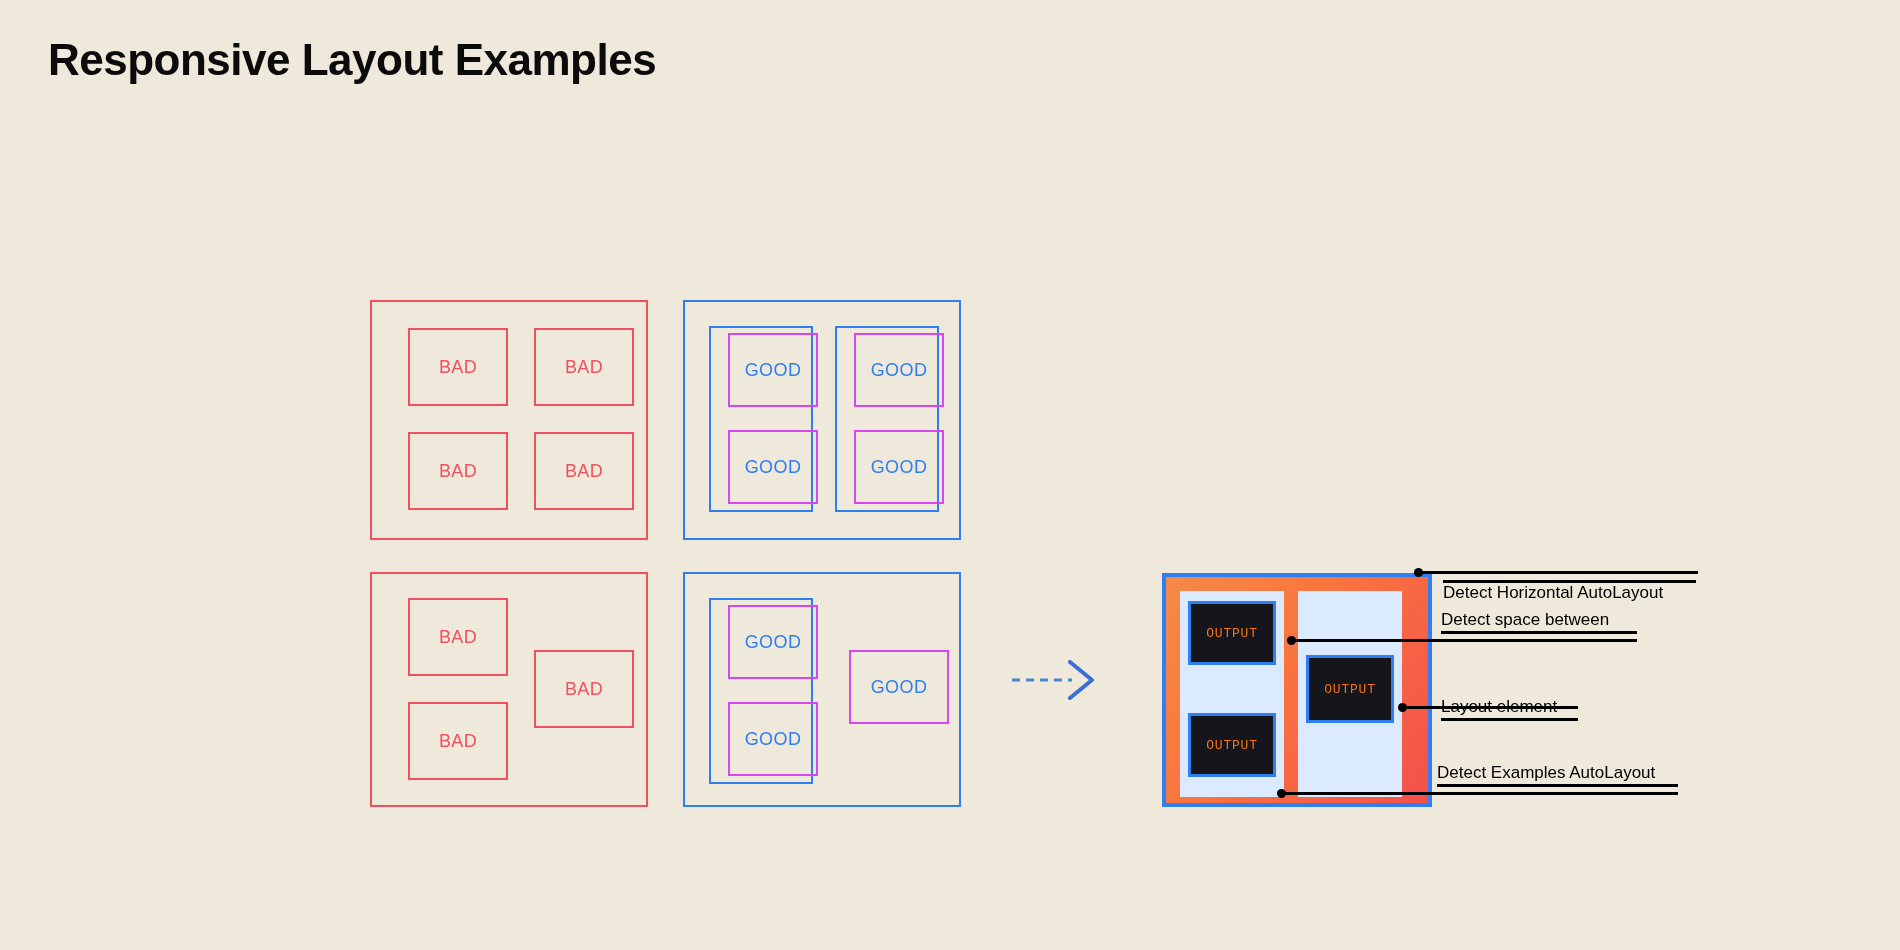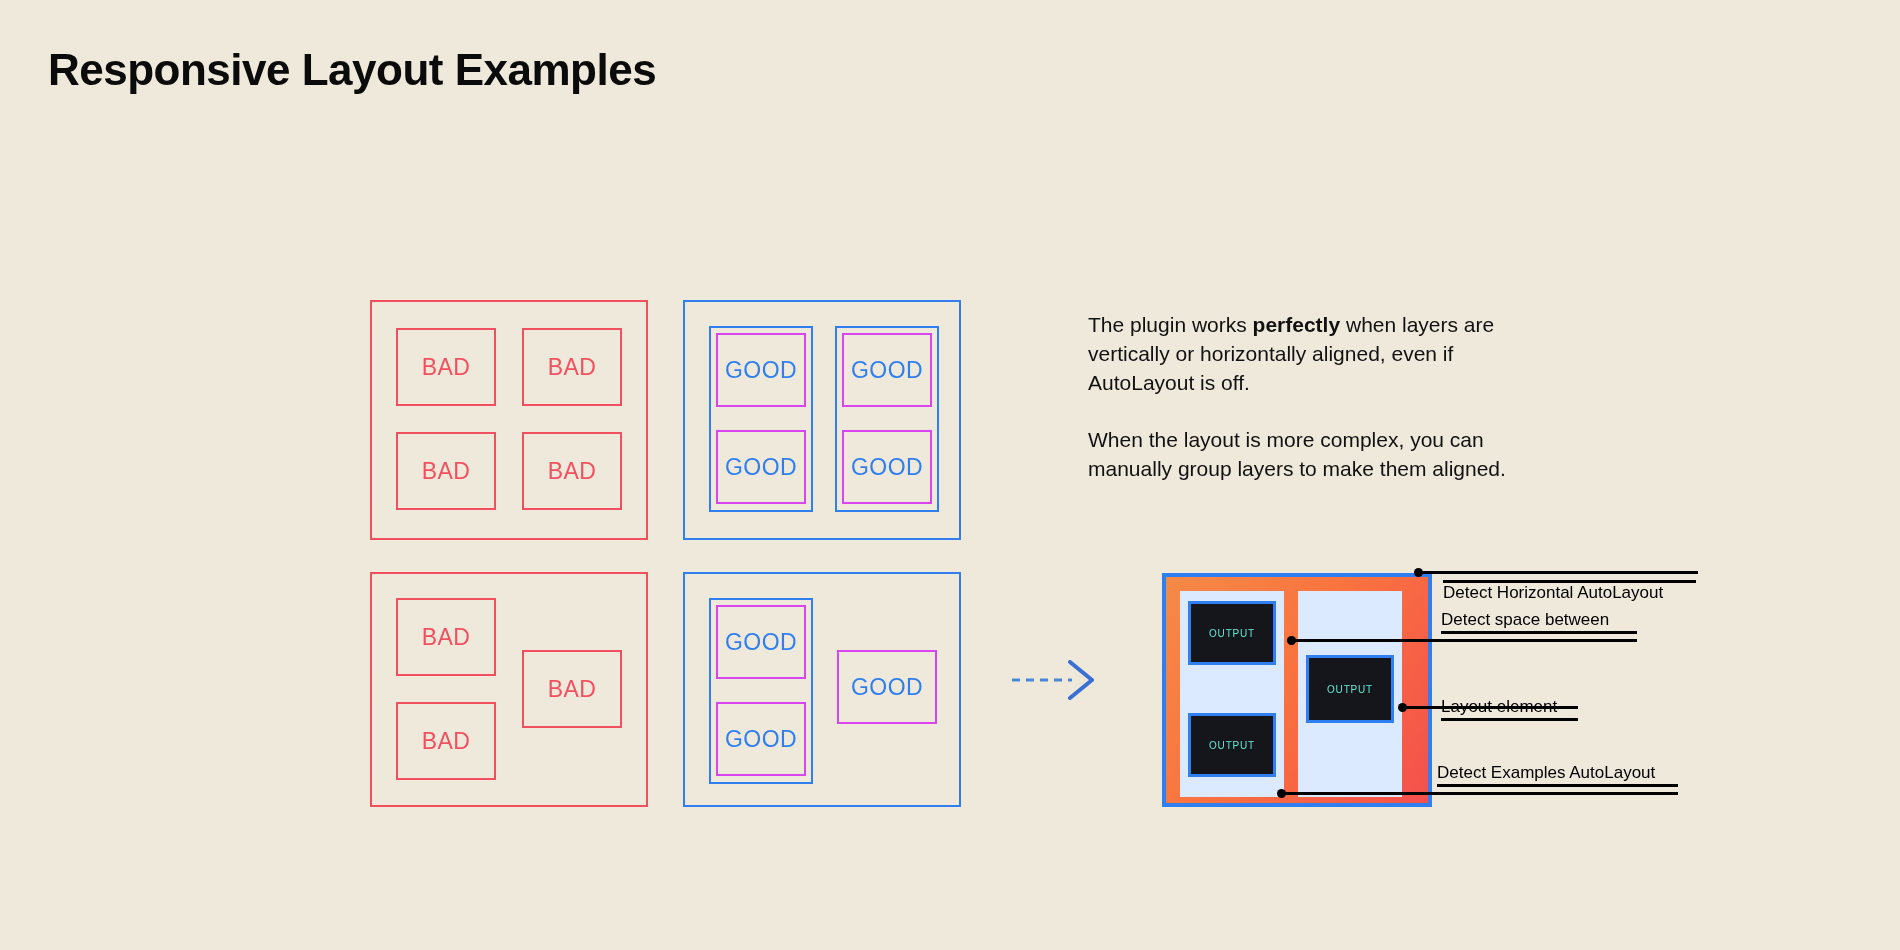--- a/index.html
+++ b/index.html
@@ -6,34 +6,34 @@
   html, body {
     width: 1900px; height: 950px;
     background: #efe9dc;
     font-family: "Liberation Sans", sans-serif;
     overflow: hidden;
   }
   #stage { position: relative; width: 1900px; height: 950px; background: #efe9dc; }
 
   
   #page-title {
-    position: absolute; left: 48px; top: 45px;
+    position: absolute; left: 48px; top: 35px;
     font-size: 44px; font-weight: bold; color: #0b0b0b;
     letter-spacing: -0.5px;
   }
 
   
   .panel { position: absolute; }
   .panel-bad  { border: 2px solid #f2505f; }
   .panel-good { border: 2px solid #2f7ff0; }
 
   .cell {
     position: absolute;
     display: flex; align-items: center; justify-content: center;
-    font-size: 23px; letter-spacing: 0.4px;
+    font-size: 18px; letter-spacing: 0.4px; margin-left: 12px;
   }
   .cell-bad  { border: 2px solid #f2505f; color: #f2505f; }
   .cell-good { border: 2px solid #d946ef; color: #2f7ff0; }
 
   .group-box { position: absolute; border: 2px solid #2f7ff0; }
 
   
   #flow-arrow { position: absolute; left: 1010px; top: 660px; }
 
   
@@ -53,21 +53,21 @@
   }
   .lb-panel { position: absolute; background: #dbeafe; }
   #lb-left  { left: 14px; top: 14px;  width: 104px; height: 206px; }
   #lb-right { left: 132px; top: 14px; width: 104px; height: 206px; }
 
   .out-box {
     position: absolute;
     background: #14161c;
     border: 3px solid #2f7ff0;
     display: flex; align-items: center; justify-content: center;
-    color: #5eead4; font-size: 10px; letter-spacing: 0.8px;
+    color: #f97316; font-size: 13px; letter-spacing: 0.8px; font-family: Liberation Mono, monospace;
   }
   #out-1 { left: 22px;  top: 24px;  width: 88px; height: 64px; }
   #out-2 { left: 22px;  top: 136px; width: 88px; height: 64px; }
   #out-3 { left: 140px; top: 78px;  width: 88px; height: 68px; }
 
   
   .callout { position: absolute; }
   .callout-text {
     position: absolute; white-space: nowrap;
     font-size: 17px; color: #000; line-height: 18px;
@@ -116,24 +116,20 @@
       <div class="cell cell-good" style="left:5px; top:102px; width:90px; height:74px;">GOOD</div>
     </div>
     <div class="cell cell-good" style="left:152px; top:76px; width:100px; height:74px;">GOOD</div>
   </div>
 
   <svg id="flow-arrow" width="86" height="40" viewBox="0 0 86 40">
     <line x1="2" y1="20" x2="62" y2="20" stroke="#4a86d8" stroke-width="3" stroke-dasharray="8 6"></line>
     <polyline points="60,2 82,20 60,38" fill="none" stroke="#3b6fd4" stroke-width="4" stroke-linecap="round" stroke-linejoin="round"></polyline>
   </svg>
 
-  <div id="description">
-    <p><span>The plugin works </span><b>perfectly</b><span> when layers are vertically or horizontally aligned, even if AutoLayout is off.</span></p>
-    <p>When the layout is more complex, you can manually group layers to make them aligned.</p>
-  </div>
 
   <div id="output-mock">
     <div class="lb-panel" id="lb-left"></div>
     <div class="lb-panel" id="lb-right"></div>
     <div class="out-box" id="out-1">OUTPUT</div>
     <div class="out-box" id="out-2">OUTPUT</div>
     <div class="out-box" id="out-3">OUTPUT</div>
   </div>
 
   <div class="callout">

